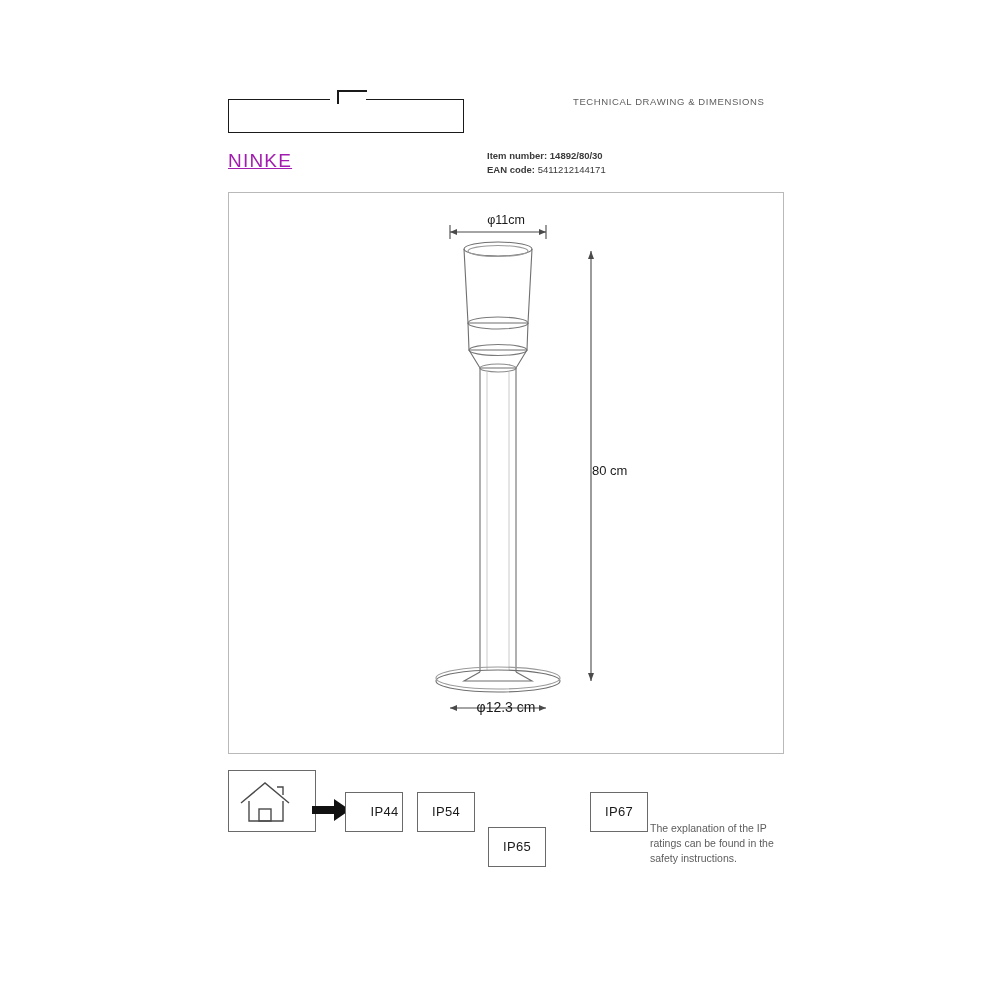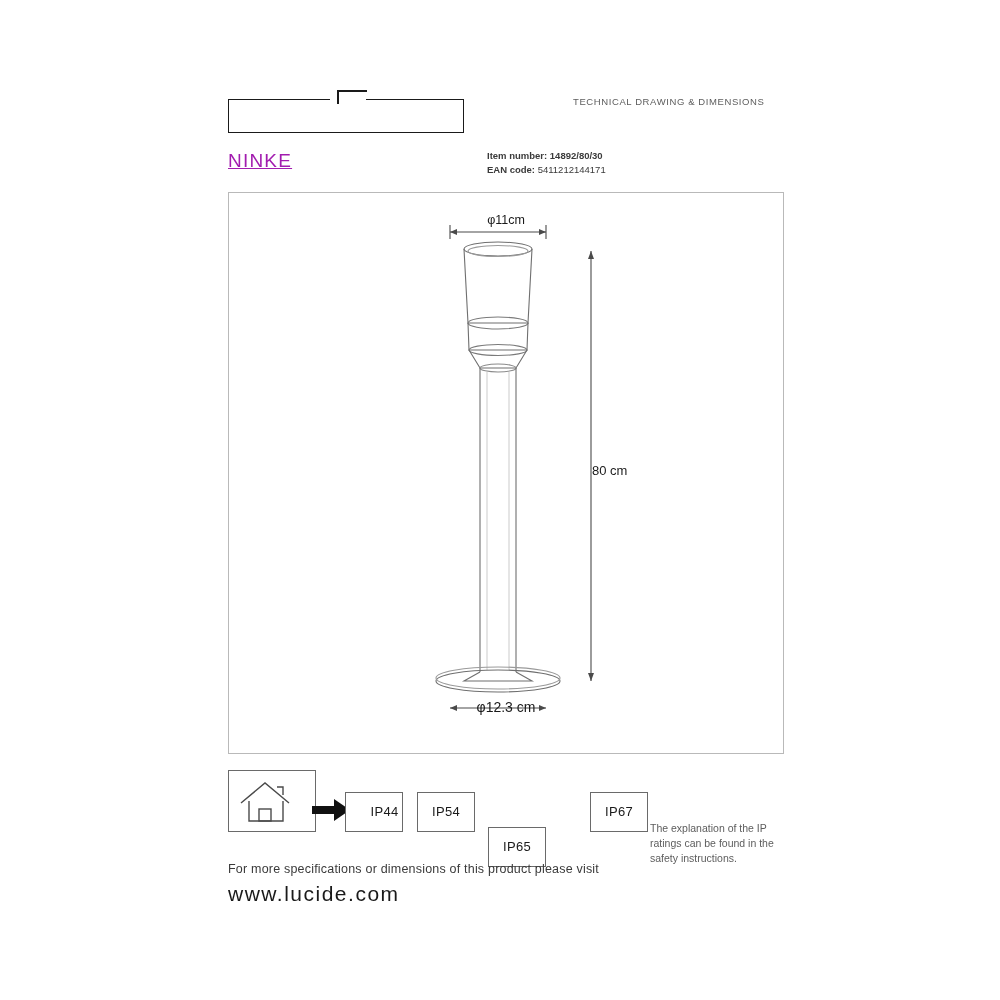--- a/index.html
+++ b/index.html
@@ -271,16 +271,14 @@
     <path d="M2,11 L24,11 L24,4 L40,15 L24,26 L24,19 L2,19 Z" fill="#111111"></path>
   </svg>
 
   <div class="ip-box ip-1">IP44</div>
   <div class="ip-box ip-2">IP54</div>
   <div class="ip-box ip-3">IP65</div>
   <div class="ip-box ip-4">IP67</div>
 
   <div class="ip-note">The explanation of the IP ratings can be found in the safety instructions.</div>
 
-  <div class="footer-line">For more specifications or dimensions of this product please visit</div>
-  <div class="footer-url">www.lucide.com</div>
 
 </div>
 
 </body></html>

